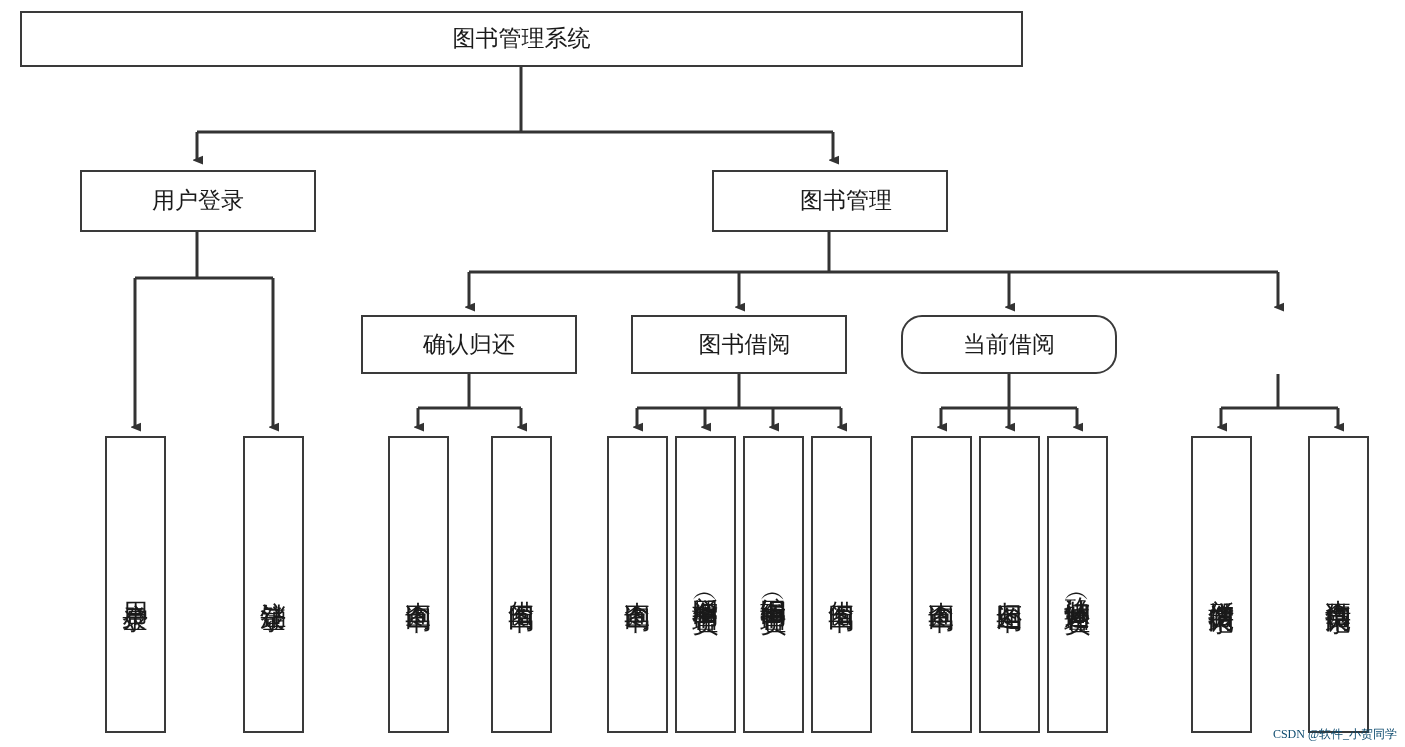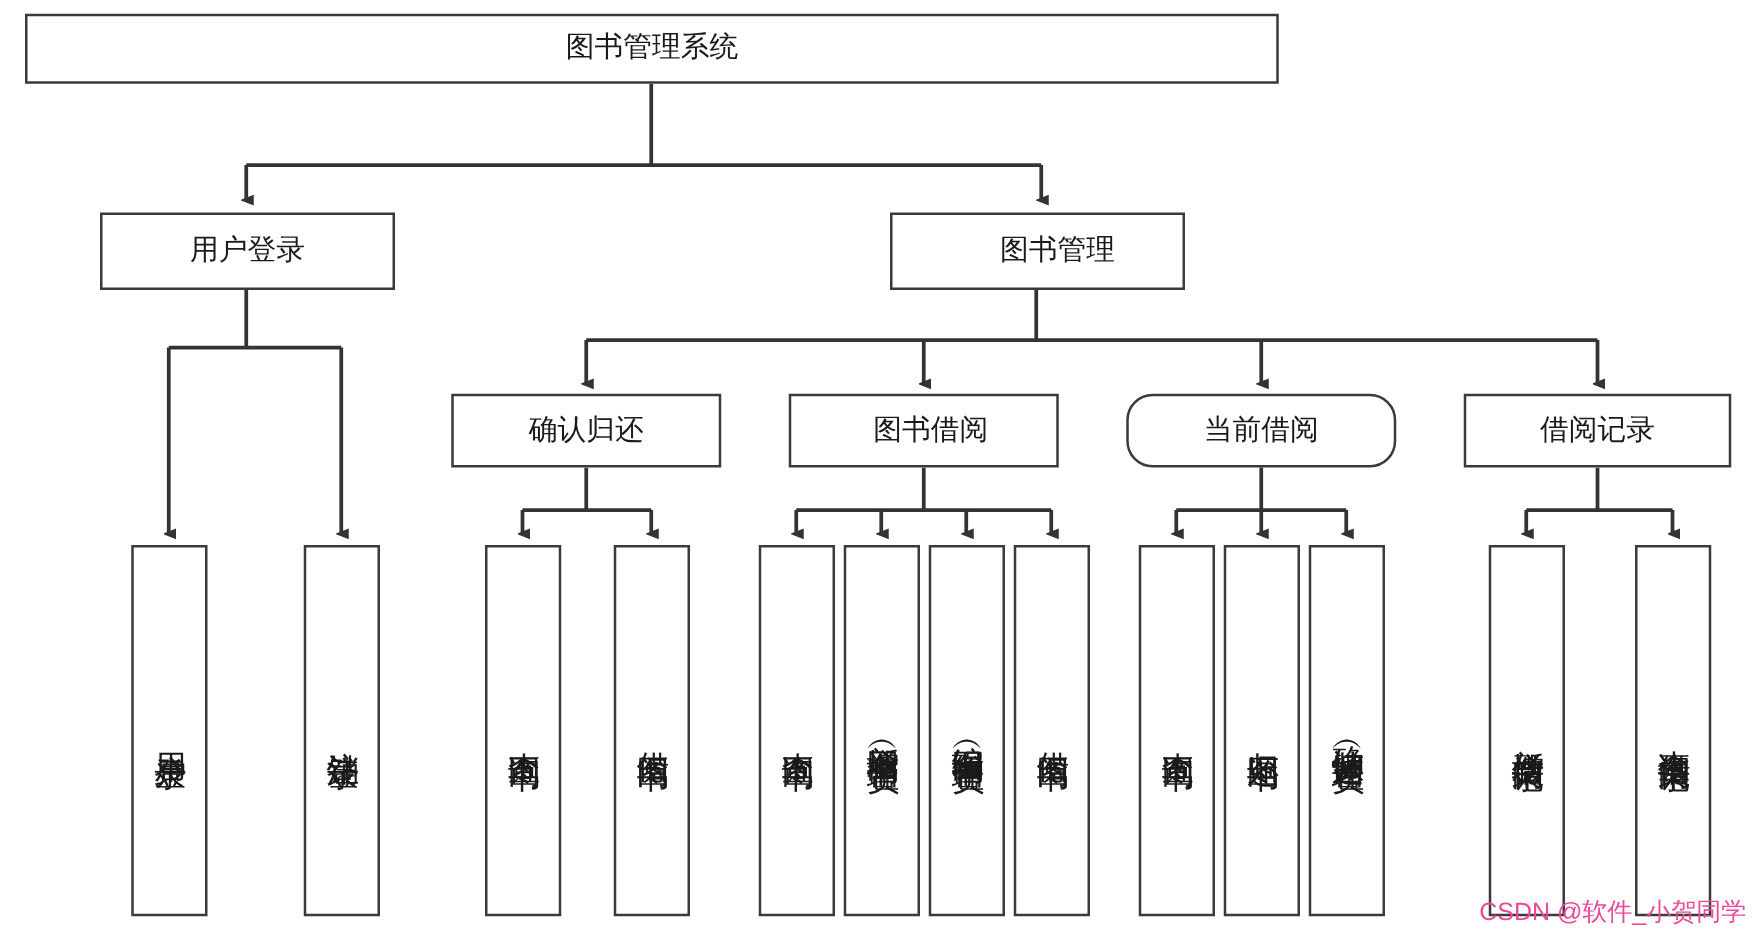--- a/index.html
+++ b/index.html
@@ -48,25 +48,25 @@
     writing-mode: vertical-rl;
     text-orientation: upright;
     font-size: 26px;
     letter-spacing: 2px;
     max-height: 100%;
   }
   #watermark {
     position: absolute;
     right: 8px;
     bottom: 4px;
-    font-size: 20px;
-    color: #ec4899;
+    font-size: 12px;
+    color: #0c4a6e;
     z-index: 5;
     white-space: nowrap;
-    font-family: Liberation Sans, sans-serif;
+    font-family: Liberation Serif, serif;
   }
 </style>
 </head>
 <body>
 
 <div id="canvas">
 
   <svg id="edges" viewBox="0 0 1405 747" xmlns="http://www.w3.org/2000/svg">
     <defs>
       <marker id="arrow" markerWidth="10" markerHeight="10" refX="4.6" refY="6" orient="auto" markerUnits="userSpaceOnUse">
@@ -130,23 +130,20 @@
 
   <div class="node horizontal" style="left:361px; top:315px; width:216px; height:59px;">
     <span class="node-label">确认归还</span>
   </div>
   <div class="node horizontal" style="left:631px; top:315px; width:216px; height:59px;padding-left:11px;">
     <span class="node-label">图书借阅</span>
   </div>
   <div class="node horizontal" style="left:901px; top:315px; width:216px; height:59px;border-radius:21px;">
     <span class="node-label">当前借阅</span>
   </div>
-  <div class="node horizontal" style="left:1171px; top:315px; width:214px; height:59px;">
-    <span class="node-label">借阅记录</span>
-  </div>
 
   <div class="node vertical" style="left:105px; top:436px; width:61px; height:297px;">
     <span class="node-label">用户登录</span>
   </div>
   <div class="node vertical" style="left:243px; top:436px; width:61px; height:297px;">
     <span class="node-label">注销登录</span>
   </div>
 
   <div class="node vertical" style="left:388px; top:436px; width:61px; height:297px;">
     <span class="node-label">查询图书</span>

